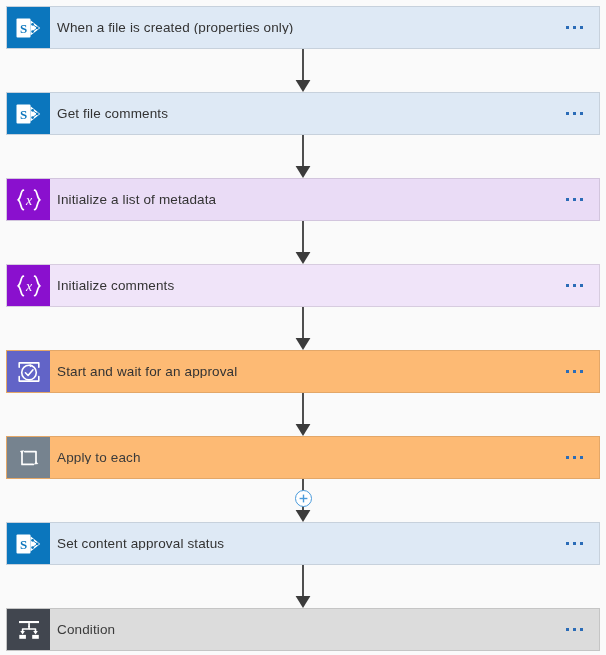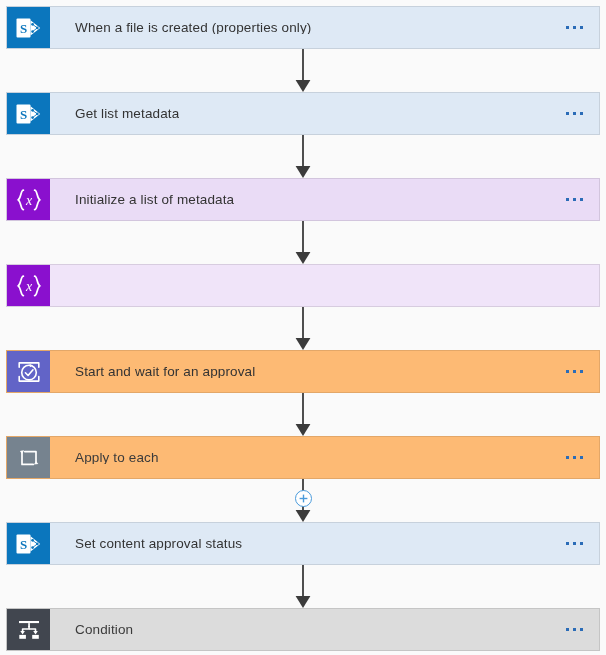--- a/index.html
+++ b/index.html
@@ -46,21 +46,21 @@
     box-sizing: border-box;
   }
 
   .icon-block svg { display: block; }
 
   .step-body {
     flex: 1 1 auto;
     display: flex;
     align-items: center;
     justify-content: space-between;
-    padding: 0 14px 0 25px;
+    padding: 0 14px 0 7px;
     box-sizing: border-box;
     min-width: 0;
   }
 
   .step-label {
     font-size: 13.5px;
     color: #333333;
     letter-spacing: 0.01em;
     white-space: nowrap;
     overflow: hidden;
@@ -168,21 +168,21 @@
             <text x="7.5" y="15.5" text-anchor="middle" font-family="Liberation Serif, serif" font-size="13" font-weight="bold" fill="#0B76BD">S</text>
             <path d="M14.5 3.2 L24.2 10.9 L14.5 18.6 Z" fill="#ffffff"></path>
             <circle cx="16.6" cy="7.3" r="1.35" fill="#0B76BD"></circle>
             <circle cx="16.6" cy="14.6" r="1.35" fill="#0B76BD"></circle>
             <circle cx="21.3" cy="10.9" r="1.35" fill="#0B76BD"></circle>
             <path d="M16.6 7.3 L21.3 10.9 L16.6 14.6" stroke="#0B76BD" stroke-width="0.9" fill="none"></path>
           </svg>
         </span>
       </div>
       <div class="step-body">
-        <span class="step-label">Get list metadata</span>
+        <span class="step-label">Get file comments</span>
         <div class="ellipsis-menu" title="...">
           <i></i>
           <i></i>
           <i></i>
         </div>
       </div>
     </div>
     <div class="step-card theme-variable-a" style="top: 178px;">
       <div class="icon-block">
         <span style="display: block; line-height: 0;">
@@ -204,20 +204,28 @@
     </div>
     <div class="step-card theme-variable-b" style="top: 264px;">
       <div class="icon-block">
         <span style="display: block; line-height: 0;">
           <svg width="30" height="24" viewBox="0 0 30 24">
             <path d="M9.4 2.2 C6.6 2.2 7.4 9.6 4.2 11.9 C7.4 14.2 6.6 21.6 9.4 21.6" stroke="#ffffff" stroke-width="1.7" fill="none" stroke-linecap="round"></path>
             <path d="M20.6 2.2 C23.4 2.2 22.6 9.6 25.8 11.9 C22.6 14.2 23.4 21.6 20.6 21.6" stroke="#ffffff" stroke-width="1.7" fill="none" stroke-linecap="round"></path>
             <text x="15" y="17.4" text-anchor="middle" font-family="Liberation Serif, serif" font-size="14" font-style="italic" fill="#ffffff">x</text>
           </svg>
         </span>
+      </div>
+      <div class="step-body">
+        <span class="step-label">Initialize comments</span>
+        <div class="ellipsis-menu" title="...">
+          <i></i>
+          <i></i>
+          <i></i>
+        </div>
       </div>
     </div>
     <div class="step-card theme-approval" style="top: 350px;">
       <div class="icon-block">
         <span style="display: block; line-height: 0;">
           <svg width="26" height="26" viewBox="0 0 26 26">
             <path d="M3.2 8.2 V3.9 H22.8 V8.2" stroke="#ffffff" stroke-width="1.6" fill="none" stroke-linecap="round" stroke-linejoin="round"></path>
             <path d="M3.2 17.6 V22.1 H22.8 V17.6" stroke="#ffffff" stroke-width="1.6" fill="none" stroke-linecap="round" stroke-linejoin="round"></path>
             <circle cx="13" cy="13.6" r="7.3" stroke="#ffffff" stroke-width="1.6" fill="none"></circle>
             <path d="M9.4 13.8 L12.1 16.5 L17.0 10.8" stroke="#ffffff" stroke-width="1.6" fill="none" stroke-linecap="round" stroke-linejoin="round"></path>

